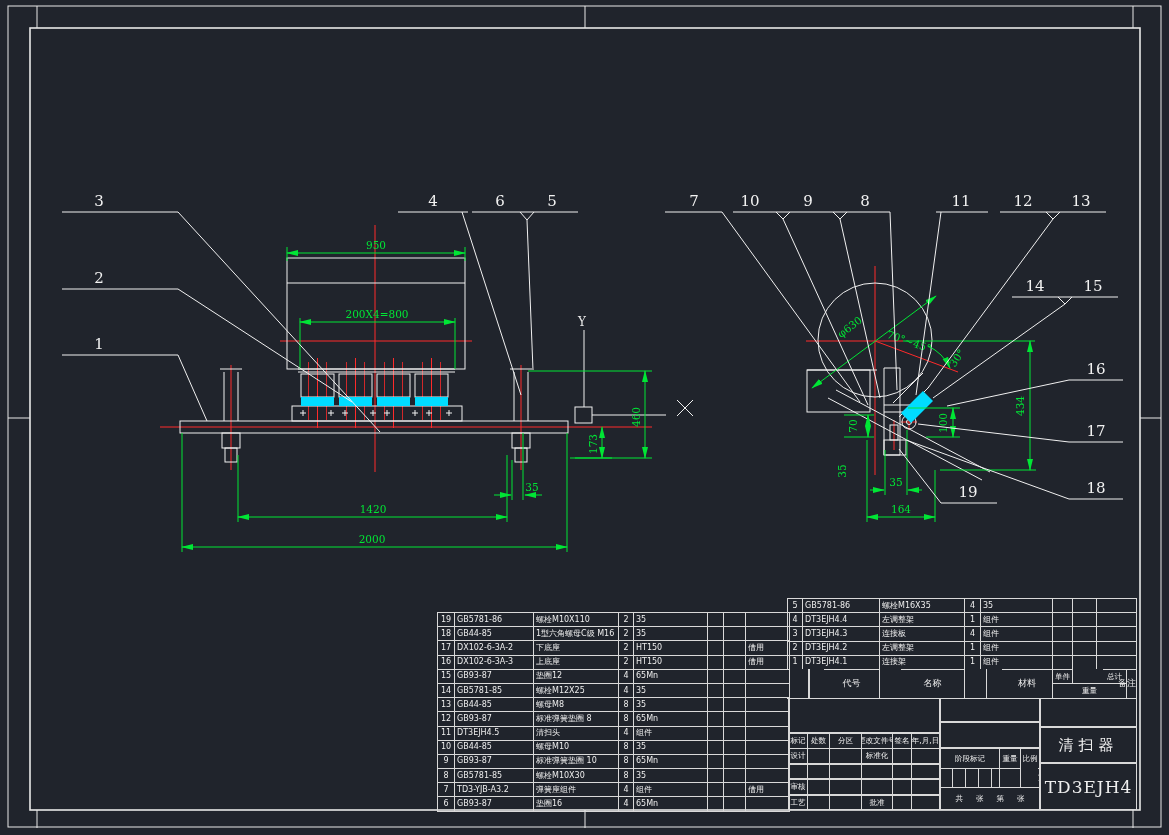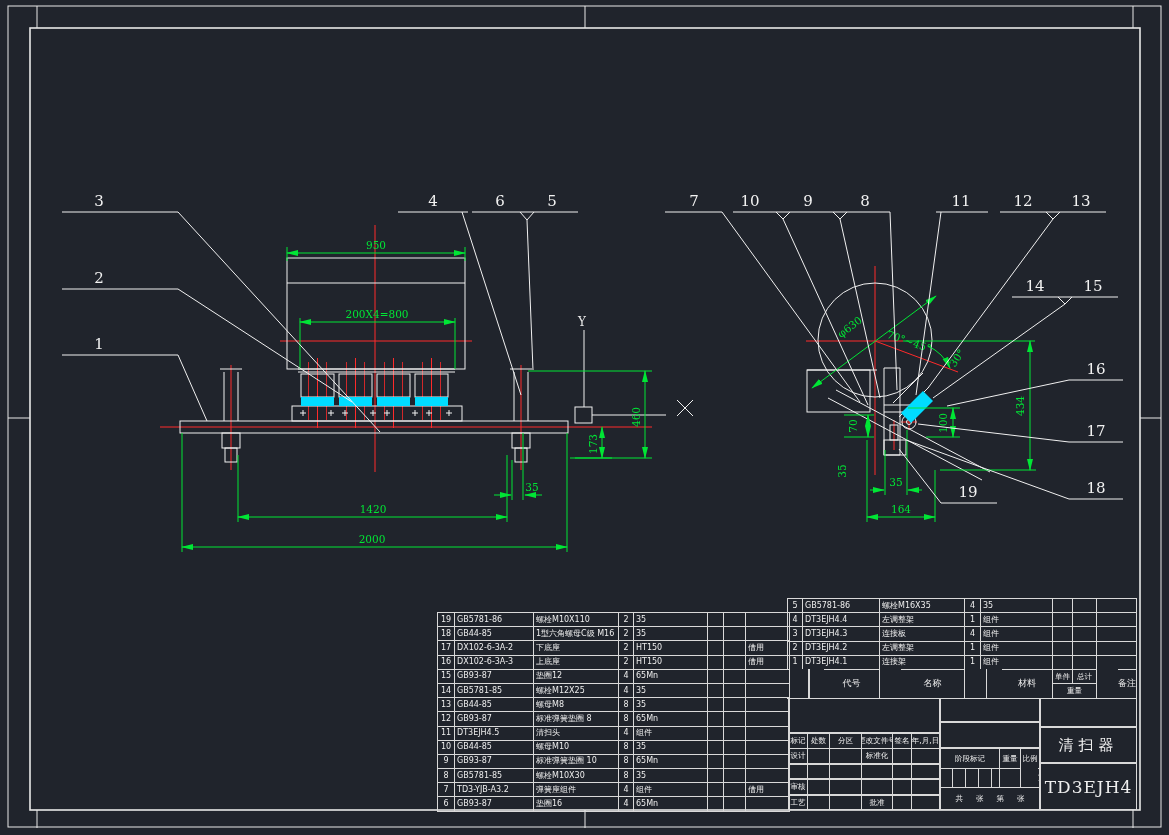--- a/index.html
+++ b/index.html
@@ -16,21 +16,21 @@
         display:flex;align-items:center;overflow:hidden;white-space:nowrap;}
   .cl{padding-left:2px;justify-content:flex-start;}
   .cc{justify-content:center;}
   .edge-l{border-left:1px solid #d9d9d9;}
   .edge-b{border-bottom:1px solid #d9d9d9;}
   .bomL .trow{grid-template-columns:18px 79px 85px 15px 74px 16px 22px 44px;height:14.2px;}
   .bomR .trow{grid-template-columns:16px 77px 85px 16px 72px 20px 24px 40px;height:14.2px;}
   .bomR-head{display:grid;grid-template-columns:16px 77px 85px 16px 72px 44px 40px;height:29px;}
   .hcell{font-size:9px;margin-left:21px;}
   .wsub{display:grid;grid-template-rows:14px 15px;}
-  .wsub-top{display:grid;grid-template-columns:20px 24px;}
+  .wsub-top{display:grid;grid-template-columns:20px 24px;gap:30px;}
   
   .tb-box{position:absolute;box-sizing:border-box;border:1px solid #d9d9d9;color:#eee;}
   .sig-grid .trow{grid-template-columns:20px 22px 32px 31px 19px 28px;height:15.4px;}
   .mini{font-size:7.5px;}
   .sheetrow{display:flex;justify-content:space-around;align-items:center;padding:0 8px;}
   .dwgname{display:flex;align-items:center;justify-content:center;font-size:15px;letter-spacing:5px;}
   .dwgno{display:flex;align-items:center;justify-content:center;
          font-family:"DejaVu Serif",serif;font-size:17px;letter-spacing:1px;}
   .scale{font-family:"DejaVu Serif",serif;font-size:8.5px;margin-left:17px;}
 </style>

